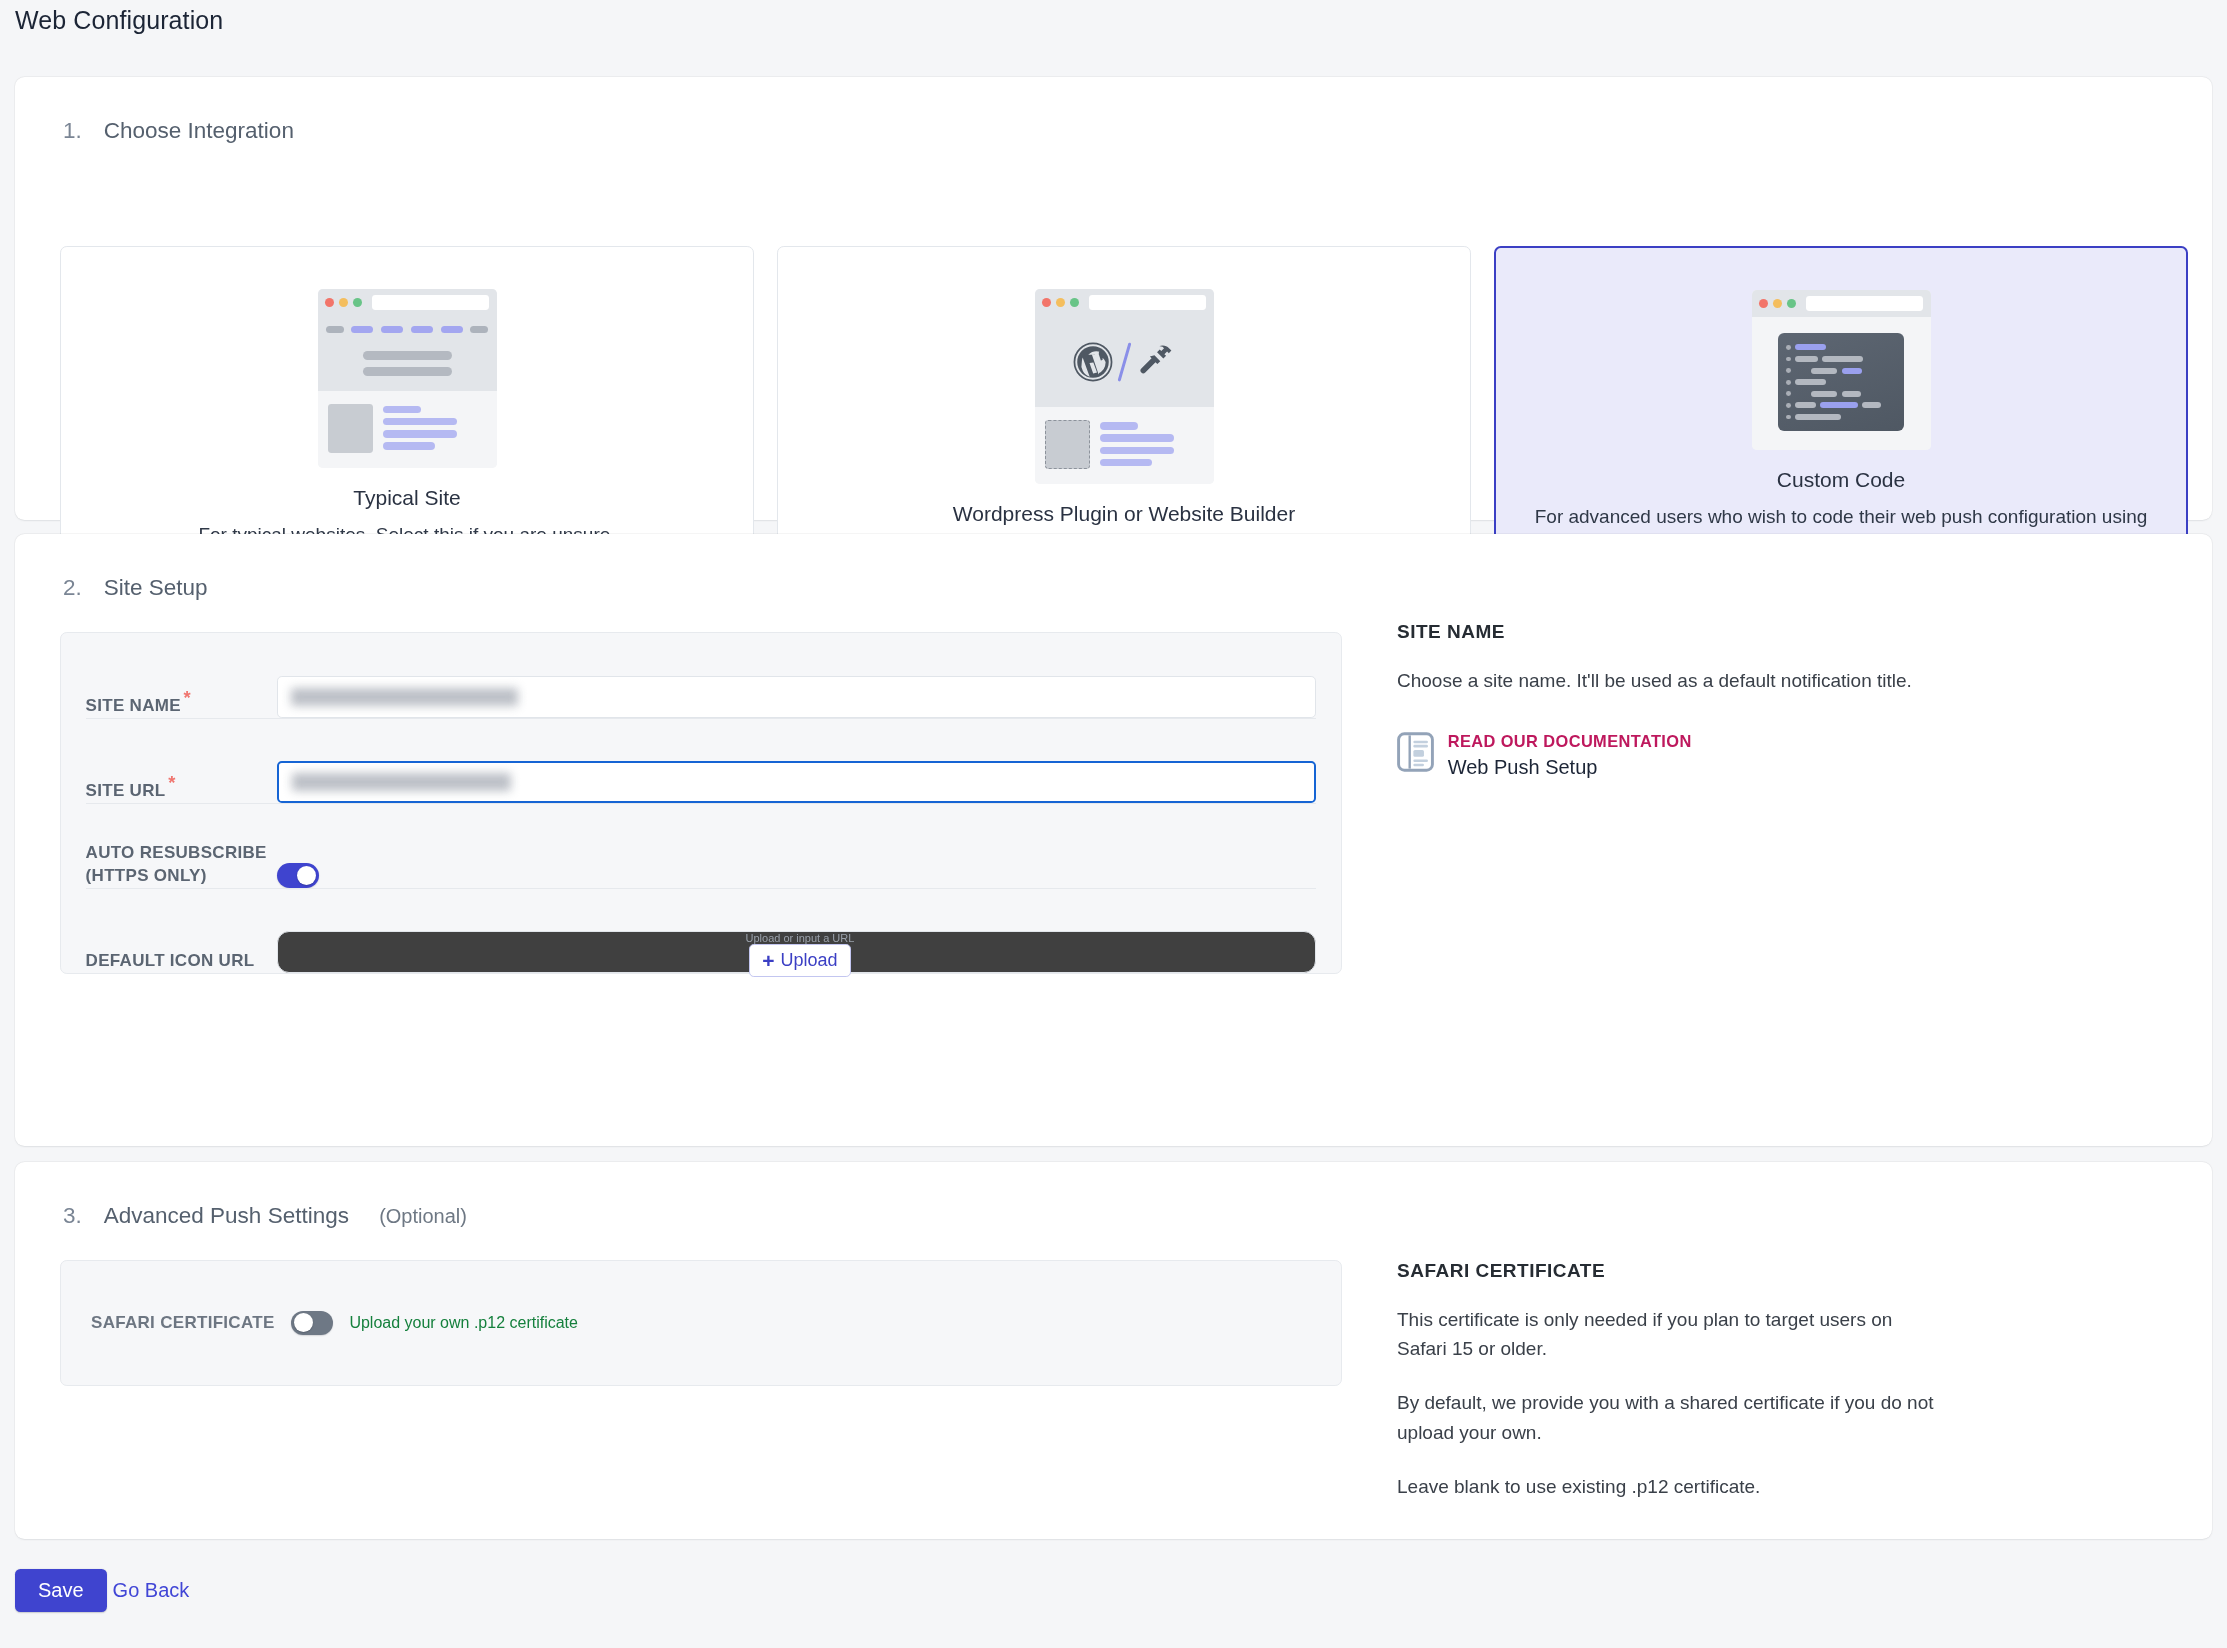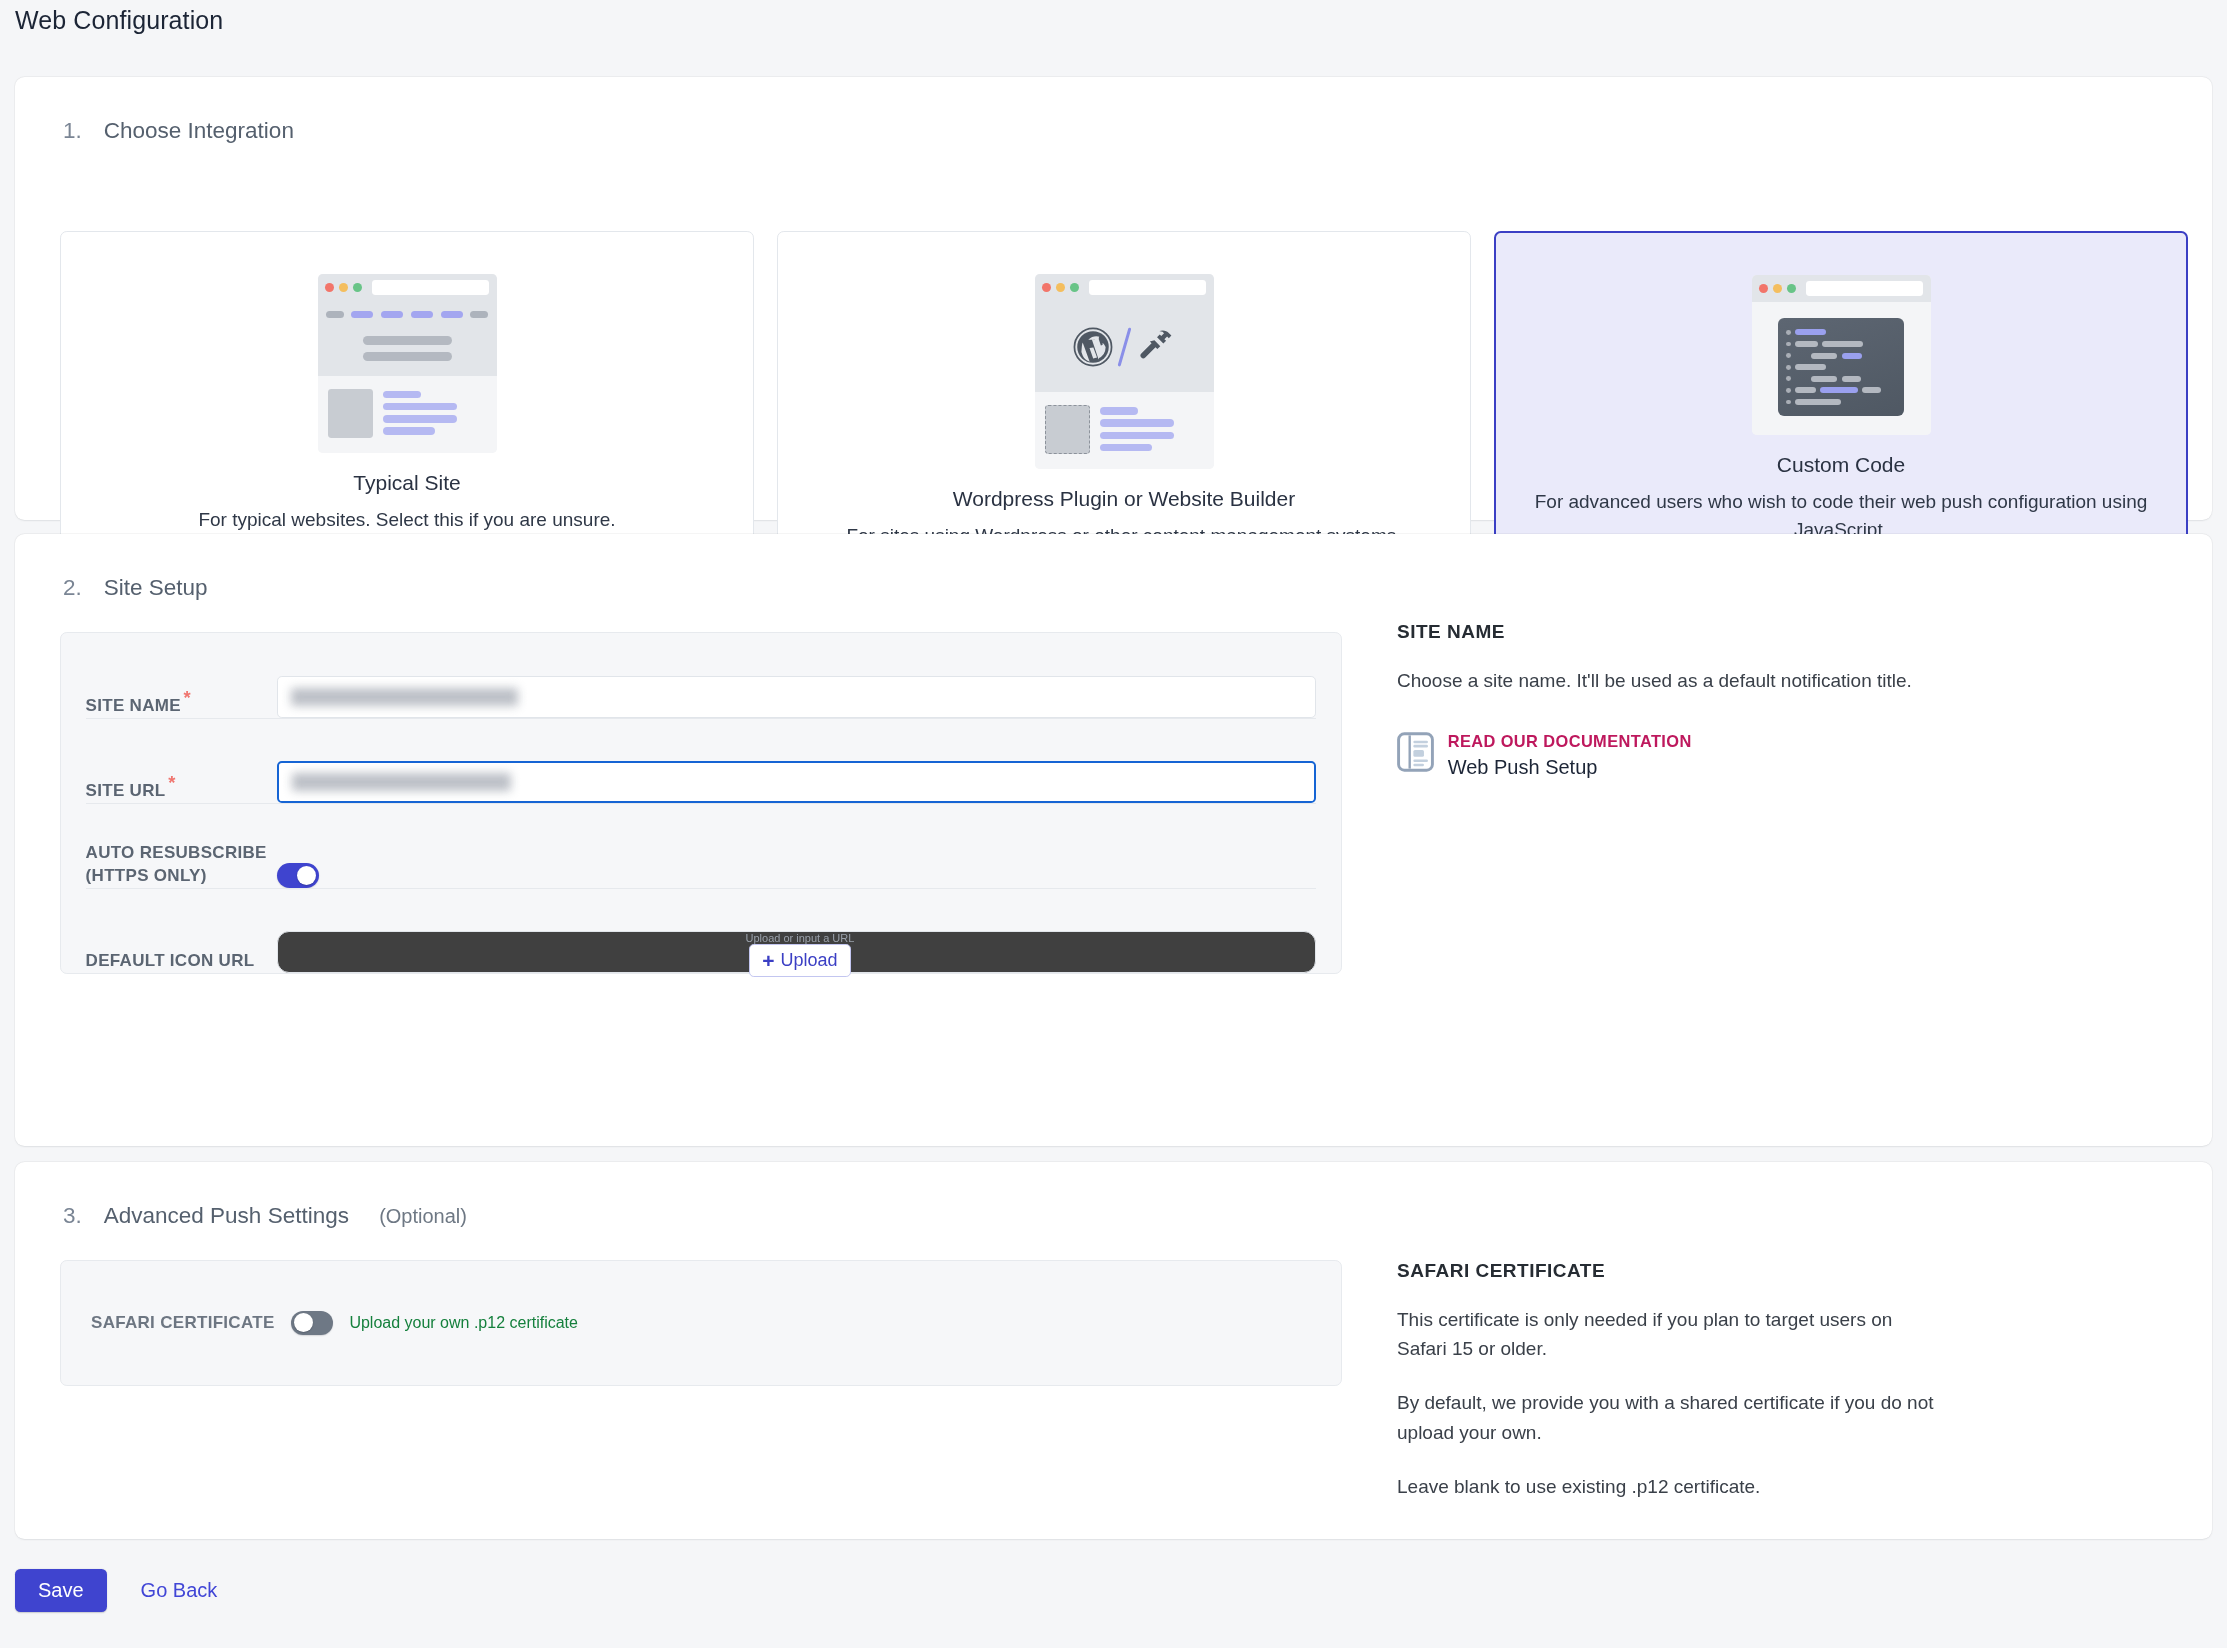--- a/index.html
+++ b/index.html
@@ -30,21 +30,21 @@
 
   .section-head {
     position: absolute; left: 48px; top: 41px;
     display: flex; align-items: baseline; gap: 22px;
     font-size: 22.5px; color: #55606E;
   }
   .section-num { color: #7A8594; }
   .section-optional { color: #6E7884; font-size: 20px; margin-left: 8.2px; }
 
   
-  .tiles { position: absolute; left: 45px; top: 154px; display: flex; gap: 23px; }
+  .tiles { position: absolute; left: 45px; top: 169px; display: flex; gap: 23px; }
   .tile {
     width: 694px; height: 328px;
     border: 1.4px solid #E3E7EC;
     border-radius: 6.8px;
     background: #FFFFFF;
     display: flex; flex-direction: column;
     align-items: center;
     cursor: pointer;
   }
   .tile.selected {
@@ -175,21 +175,21 @@
   #info-safari   { left: 1382px; top: 98px; }
   .info-h {
     font-size: 19px; font-weight: bold; color: #262C33; letter-spacing: 0.5px; margin-bottom: 23px;
   }
   .info-p { font-size: 19px; color: #3A4049; line-height: 1.55; margin-bottom: 24.6px; }
   .doc-link { display: flex; align-items: flex-start; gap: 13.7px; margin-top: 37px; cursor: pointer; }
   .doc-txt-k { font-size: 16.4px; font-weight: bold; color: #be185d; letter-spacing: 0.4px; }
   .doc-txt-v { font-size: 20px; color: #1C2536; margin-top: 5px; }
 
   
-  .footer { position: absolute; left: 15px; top: 1569px; display: flex; align-items: center; gap: 34px; }
+  .footer { position: absolute; left: 15px; top: 1569px; display: flex; align-items: center; gap: 6px; }
   .btn-save {
     background: #3F44CF; color: #fff; font-size: 20px;
     border: none; border-radius: 5.5px; padding: 10.2px 23px; cursor: pointer;
     box-shadow: 0 0.7px 1.4px rgba(16,24,40,.2);
   }
   .btn-goback { color: #4146D6; font-size: 20px; cursor: pointer; }
 </style>
 </head>
 <body>
 

